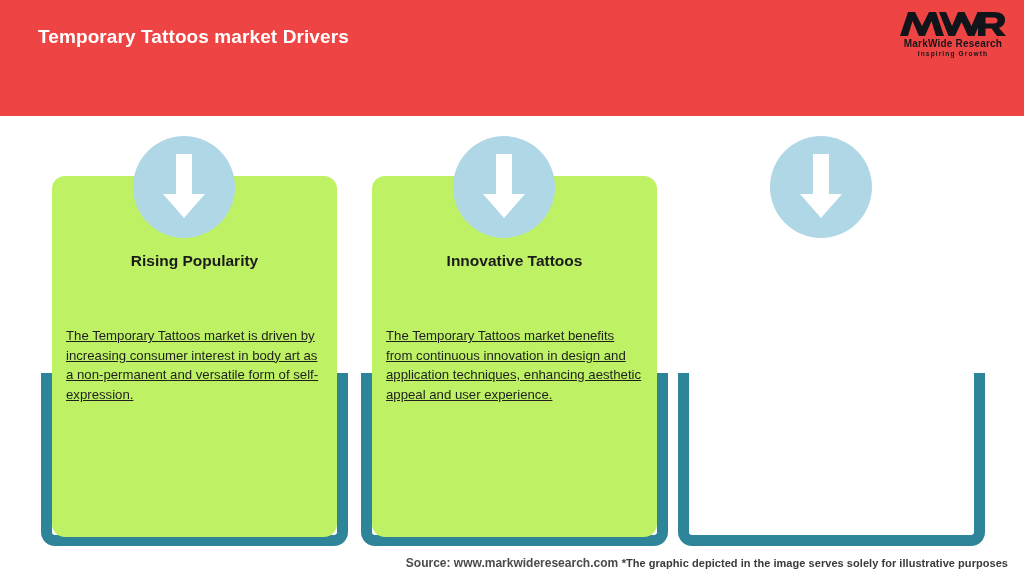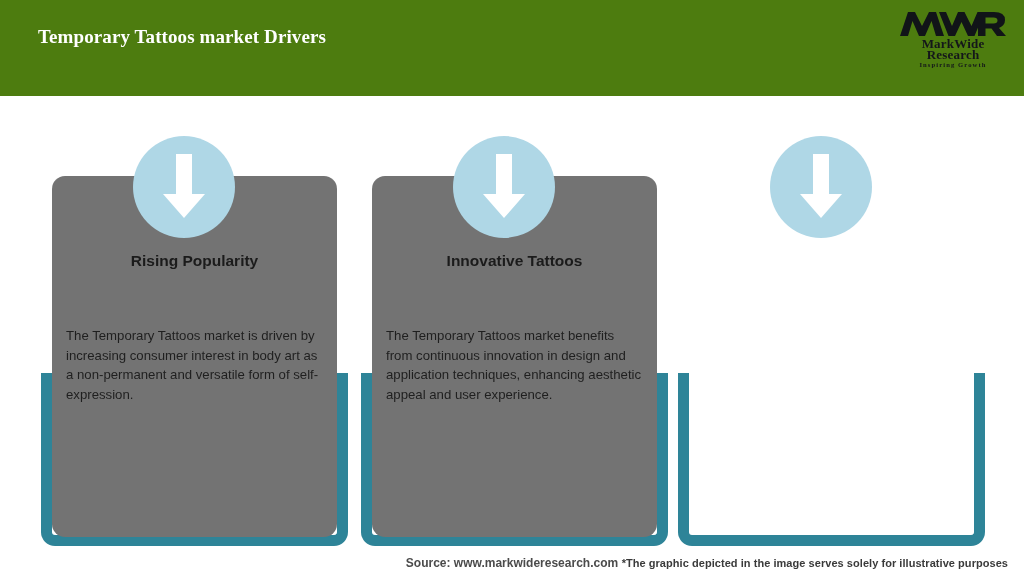--- a/index.html
+++ b/index.html
@@ -14,23 +14,22 @@
     overflow: hidden;
     font-family: "Liberation Sans", sans-serif;
     background: #ffffff;
   }
 
   
   .header {
     position: absolute;
     left: 0; top: 0;
     width: 1024px;
-    height: 96px;
-    background: #4d7c0f;
-    font-family: Liberation Serif, serif;
+    height: 116px;
+    background: #ef4444;
   }
   .header-title {
     position: absolute;
     left: 38px;
     top: 26px;
     font-size: 19px;
     font-weight: bold;
     color: #ffffff;
     letter-spacing: 0.1px;
   }
@@ -42,21 +41,21 @@
     height: 52px;
     text-align: center;
   }
   .logo-mark {
     display: block;
     width: 110px;
     height: 30px;
   }
   .logo-name {
     display: block;
-    font-size: 13px;
+    font-size: 10px;
     font-weight: bold;
     color: #14161a;
     letter-spacing: 0.2px;
     line-height: 11px;
     margin-top: -1px;
   }
   .logo-tag {
     display: block;
     font-size: 6.6px;
     font-weight: bold;
@@ -98,41 +97,42 @@
     border-bottom-right-radius: 14px;
   }
 
   
   .card {
     position: absolute;
     left: 11px;
     top: 77px;
     width: 285px;
     height: 361px;
-    background: #737373;
+    background: #bef264;
     border-radius: 13px;
   }
   .card-title {
     position: absolute;
     left: 0;
     top: 76px;
     width: 285px;
     text-align: center;
     font-size: 15.5px;
     font-weight: bold;
     color: #1b1b1b;
   }
   .card-body {
     position: absolute;
     left: 14px;
     top: 150px;
     width: 258px;
     font-size: 13.2px;
     line-height: 19.6px;
     color: #1f1f1f;
+    text-decoration: underline;
   }
 
   
   .badge {
     position: absolute;
     top: 37px;
     left: 92px;
     width: 102px;
     height: 102px;
   }

